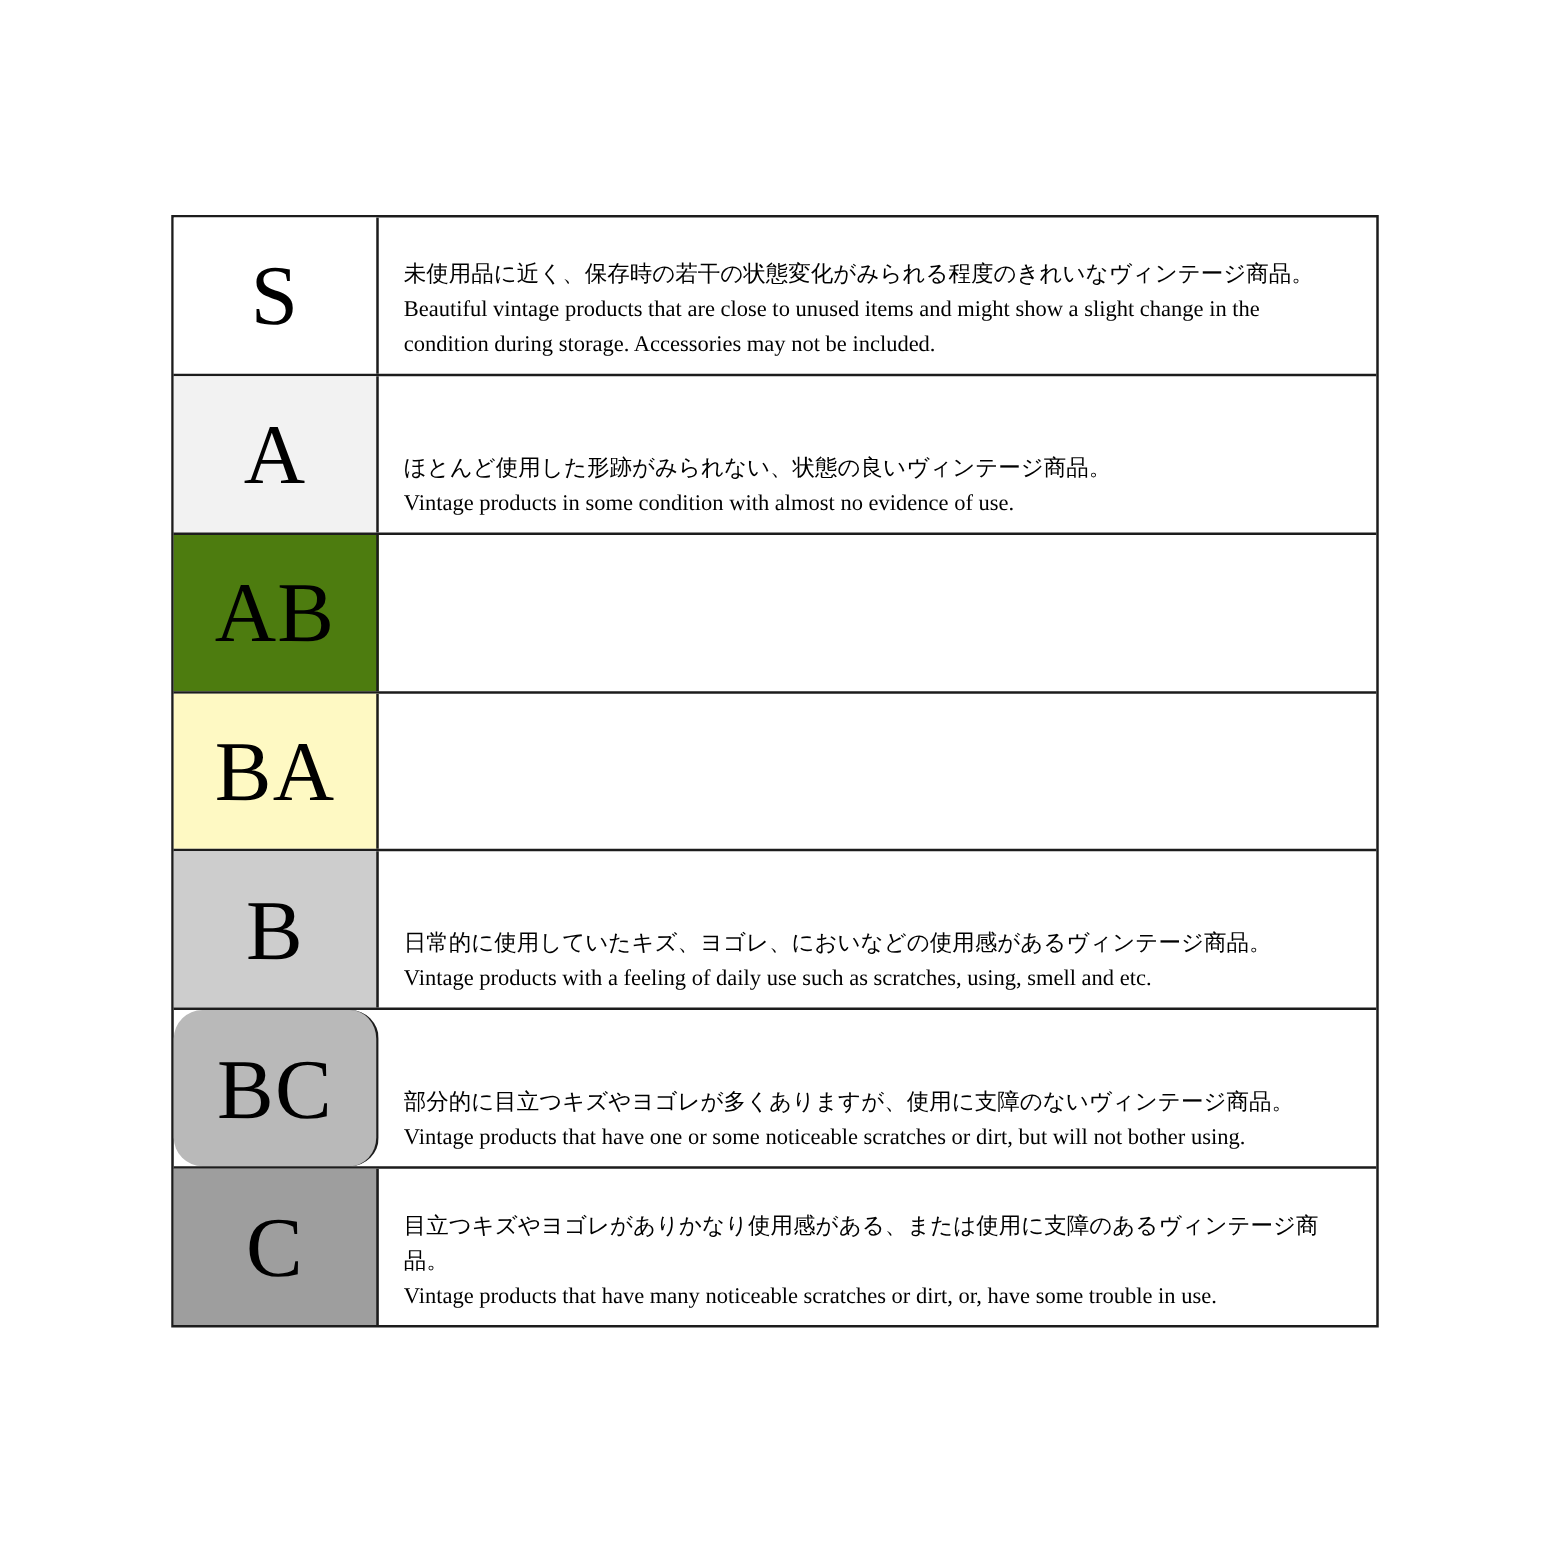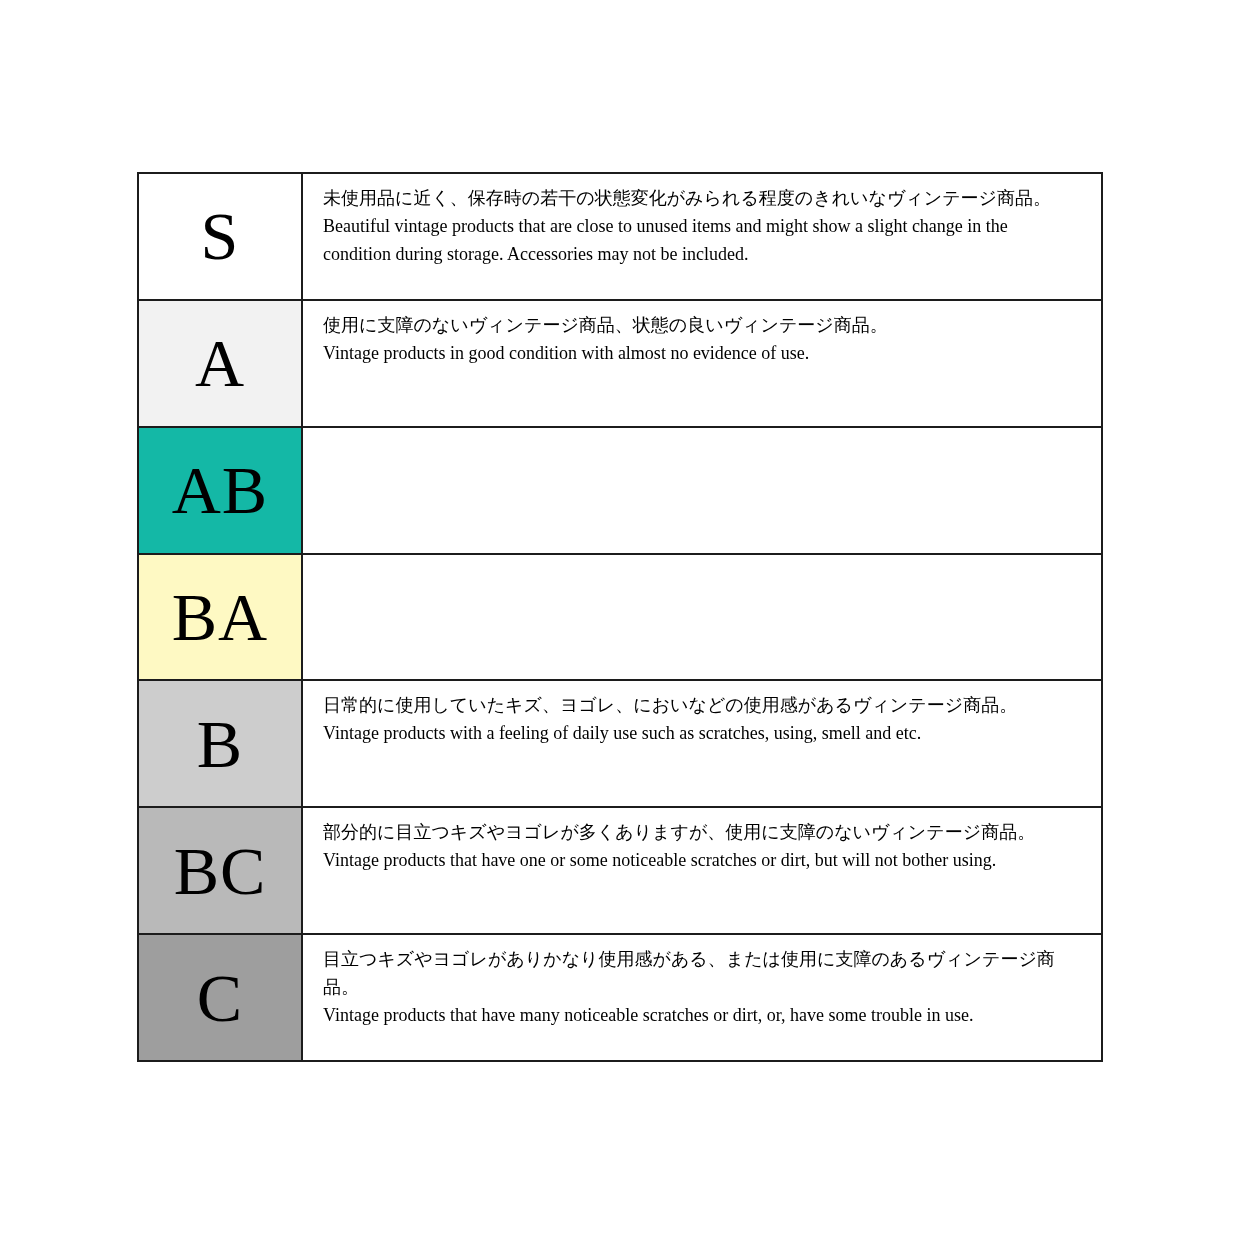--- a/index.html
+++ b/index.html
@@ -41,21 +41,21 @@
   }
   .grade-letter {
     font-size: 68px;
     line-height: 1;
     letter-spacing: 1px;
   }
   .desc-cell {
     flex: 1 1 auto;
     display: flex;
     flex-direction: column;
-    justify-content: flex-start;
+    justify-content: flex-end;
     padding: 10px 30px 10px 20px;
     box-sizing: border-box;
     font-size: 18px;
     line-height: 28px;
   }
   .jp { display: block; }
   .en { display: block; }
 </style>
 </head>
 <body>
@@ -70,27 +70,27 @@
       <span class="jp">未使用品に近く、保存時の若干の状態変化がみられる程度のきれいなヴィンテージ商品。</span>
       <span class="en">Beautiful vintage products that are close to unused items and might show a slight change in the condition during storage. Accessories may not be included.</span>
     </div>
   </div>
 
   <div class="row">
     <div class="grade-cell" style="background: rgb(242, 242, 242);">
       <span class="grade-letter">A</span>
     </div>
     <div class="desc-cell">
-      <span class="jp">使用に支障のないヴィンテージ商品、状態の良いヴィンテージ商品。</span>
-      <span class="en">Vintage products in good condition with almost no evidence of use.</span>
+      <span class="jp">ほとんど使用した形跡がみられない、状態の良いヴィンテージ商品。</span>
+      <span class="en">Vintage products in some condition with almost no evidence of use.</span>
     </div>
   </div>
 
   <div class="row">
-    <div class="grade-cell" style="background: #14b8a6;">
+    <div class="grade-cell" style="background: #4d7c0f;">
       <span class="grade-letter">AB</span>
     </div>
   </div>
 
   <div class="row">
     <div class="grade-cell" style="background: #fef9c3;">
       <span class="grade-letter">BA</span>
     </div>
   </div>
 
@@ -98,21 +98,21 @@
     <div class="grade-cell" style="background: rgb(205, 205, 205);">
       <span class="grade-letter">B</span>
     </div>
     <div class="desc-cell">
       <span class="jp">日常的に使用していたキズ、ヨゴレ、においなどの使用感があるヴィンテージ商品。</span>
       <span class="en">Vintage products with a feeling of daily use such as scratches, using, smell and etc.</span>
     </div>
   </div>
 
   <div class="row">
-    <div class="grade-cell" style="background: rgb(185, 185, 185);">
+    <div class="grade-cell" style="background: rgb(185, 185, 185); border-radius: 23px;">
       <span class="grade-letter">BC</span>
     </div>
     <div class="desc-cell">
       <span class="jp">部分的に目立つキズやヨゴレが多くありますが、使用に支障のないヴィンテージ商品。</span>
       <span class="en">Vintage products that have one or some noticeable scratches or dirt, but will not bother using.</span>
     </div>
   </div>
 
   <div class="row">
     <div class="grade-cell" style="background: rgb(158, 158, 158);">

